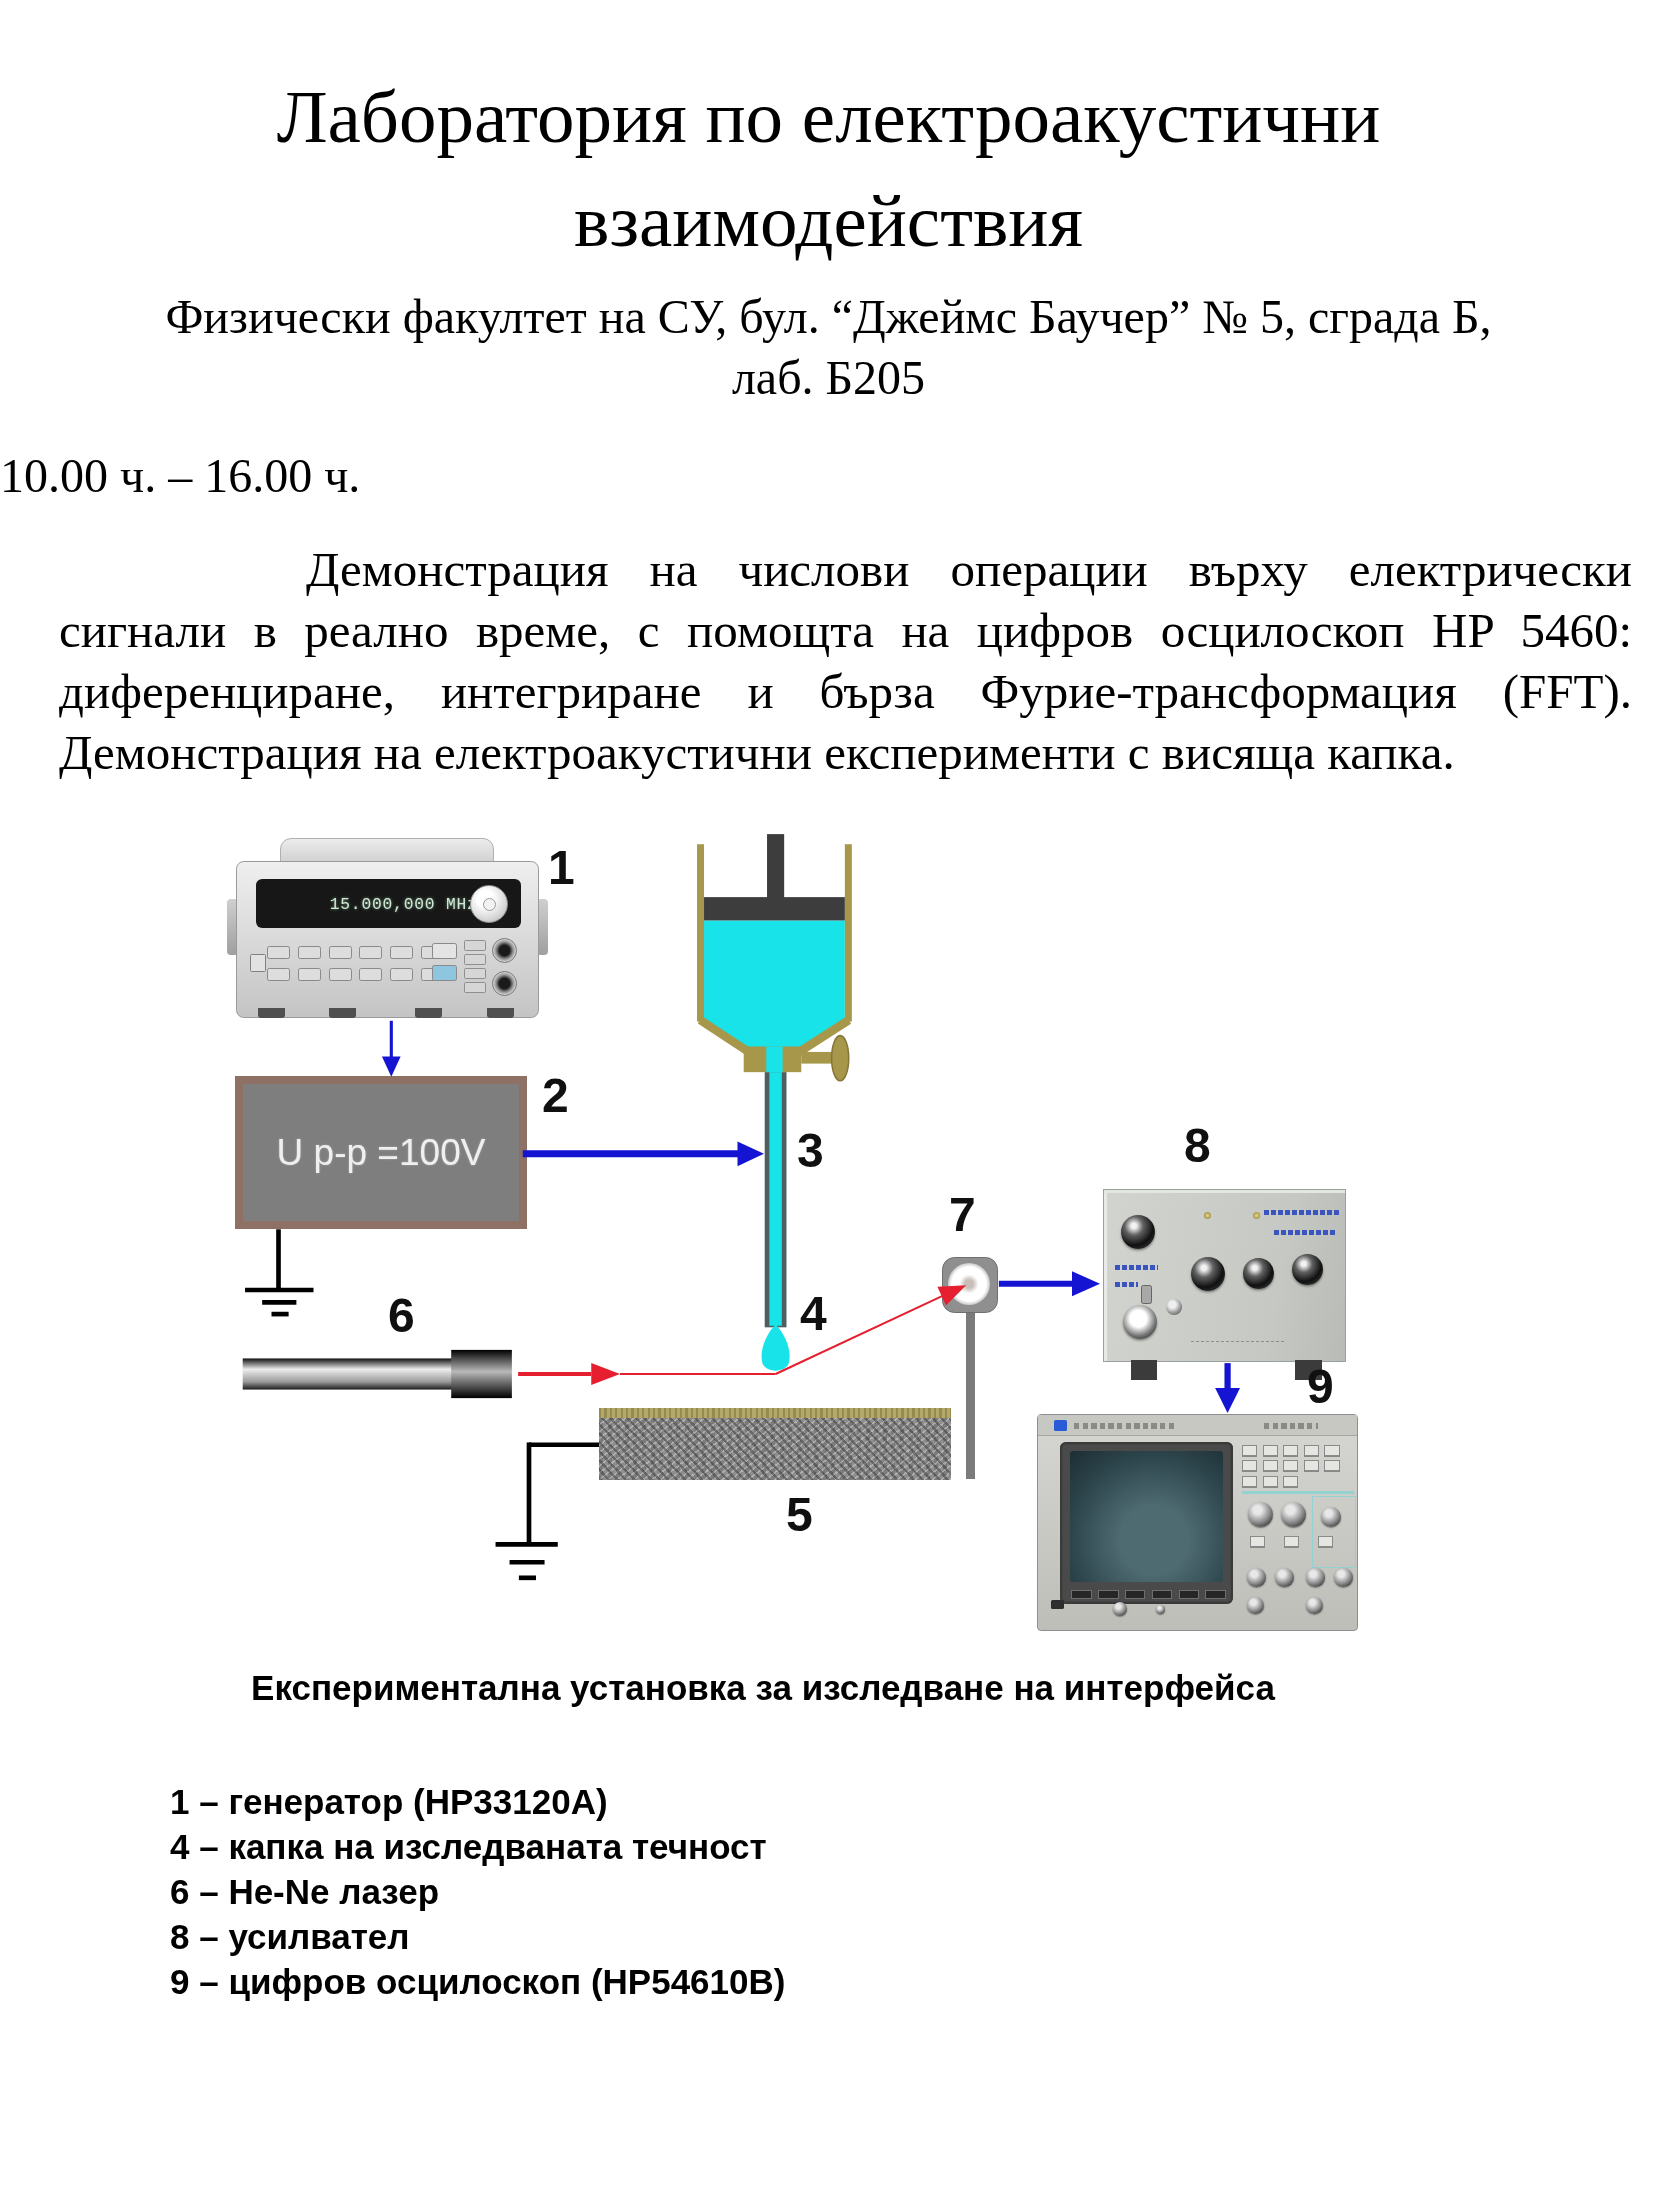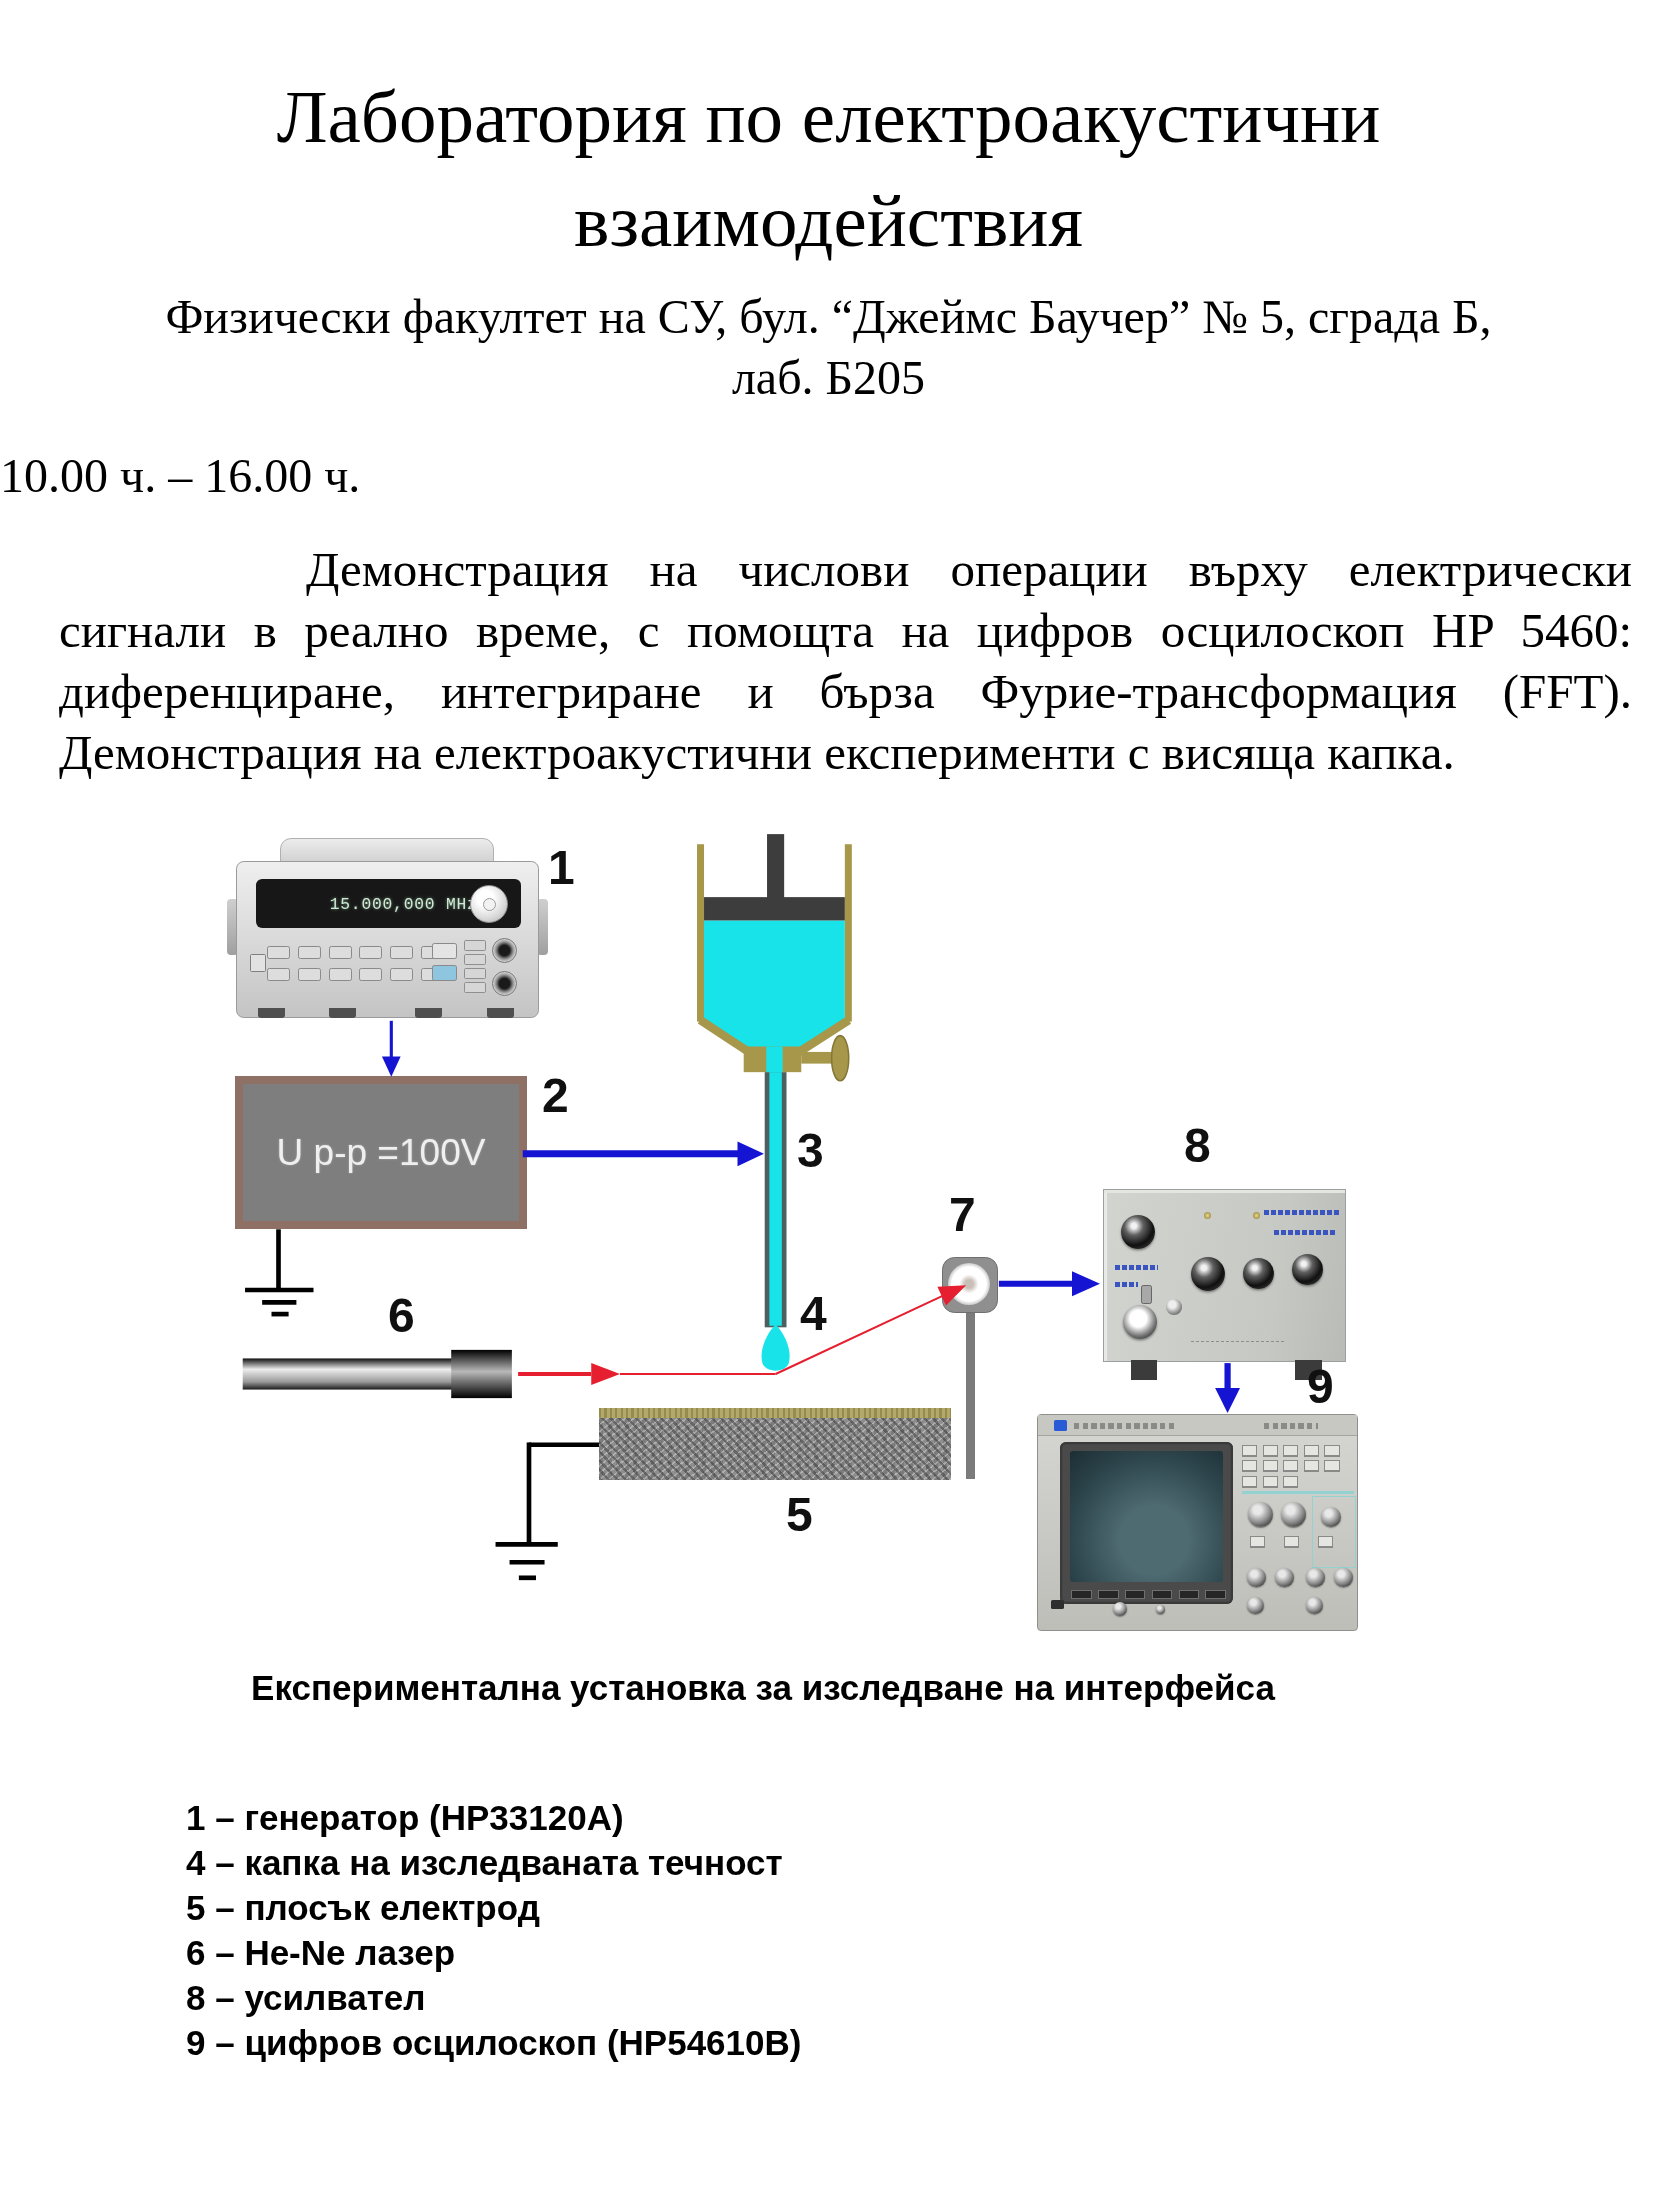--- a/index.html
+++ b/index.html
@@ -88,21 +88,21 @@
   .softkey{width:18.7px;height:7px;background:#262626;border:0.8px solid #6f6f6f;}
   .sc-btn{width:13.2px;height:8.6px;background:#e5e5e1;border:0.8px solid #8a8a8a;box-shadow:0 0.8px 0 #777;}
   .sc-knob{border-radius:50%;background:radial-gradient(circle at 38% 32%,#e8e8e8 18%,#8a8a8a 55%,#333 85%);
            box-shadow:0 0.8px 1.6px rgba(0,0,0,.5);}
   .teal{background:#93d2d0;}
   .sc-power{left:12.5px;top:185px;width:13.2px;height:9.3px;background:#2e2e2e;border-radius:1.6px;}
 
   
   .caption{left:117px;top:1665px;width:1292px;text-align:center;
            font-family:"Liberation Sans",sans-serif;font-weight:700;font-size:35px;line-height:45px;}
-  .legend{left:170px;top:1779px;width:1167px;list-style:none;margin:16px;padding:0;
+  .legend{left:170px;top:1779px;width:1167px;list-style:none;margin:0;padding:0;
           font-family:"Liberation Sans",sans-serif;font-weight:700;font-size:35px;line-height:45px;}
 
   svg.overlay{position:absolute;left:0;top:0;width:1657px;height:2205px;pointer-events:none;}
 </style>
 </head>
 <body>
 
 <div class="page">
 
   <div class="abs title">
@@ -331,20 +331,19 @@
     </g>
   </svg>
 
   <div class="abs caption">
     <div>Експериментална установка за изследване на интерфейса</div>
   </div>
 
   <ul class="abs legend">
     <li>1 – генератор (HP33120A)</li>
     <li>4 – капка на изследваната течност</li>
-    <li>5 – плосък електрод</li>
     <li>6 – He-Ne лазер</li>
     <li>8 – усилвател</li>
     <li>9 – цифров осцилоскоп (HP54610B)</li>
   </ul>
 
 </div>
 
 
 </body></html>

